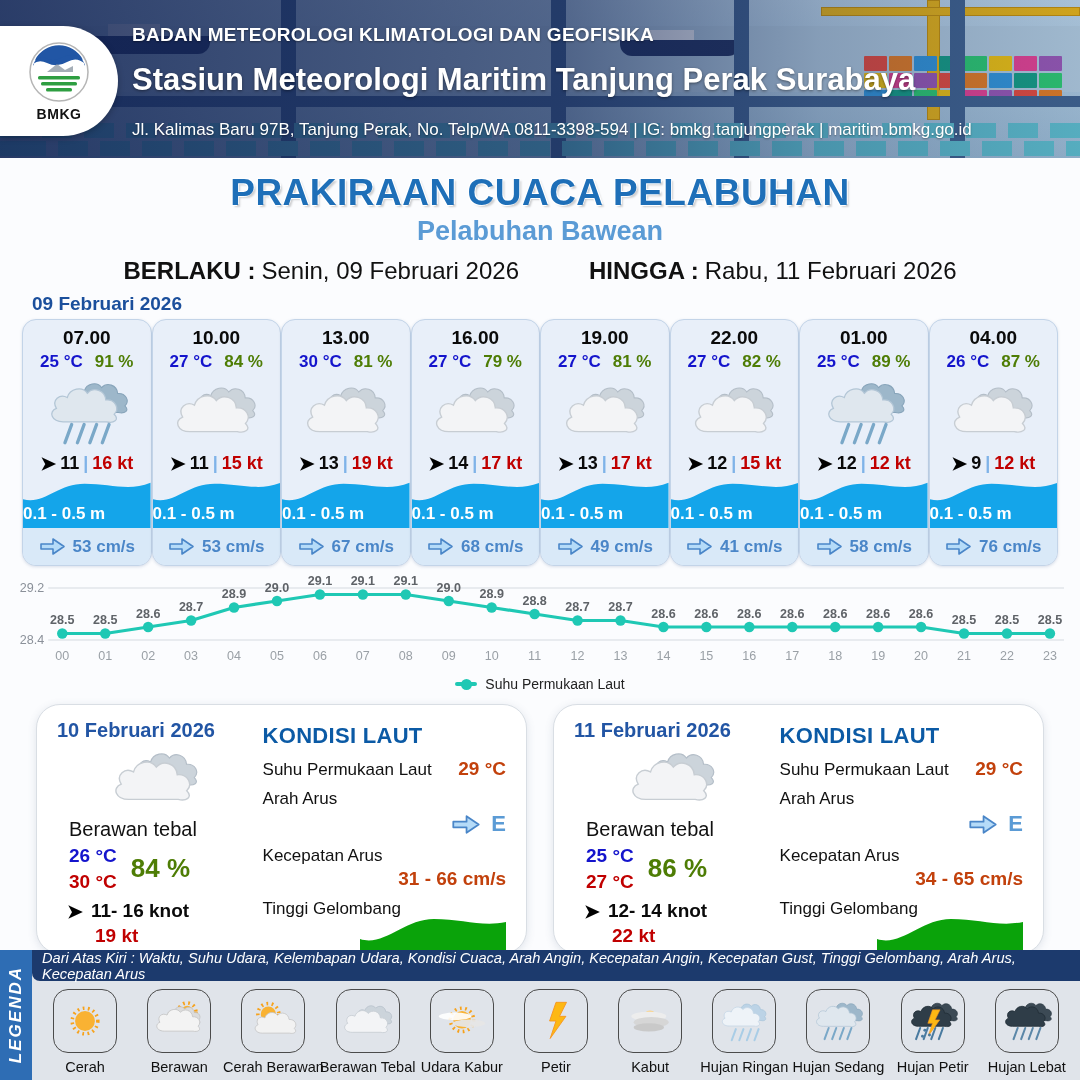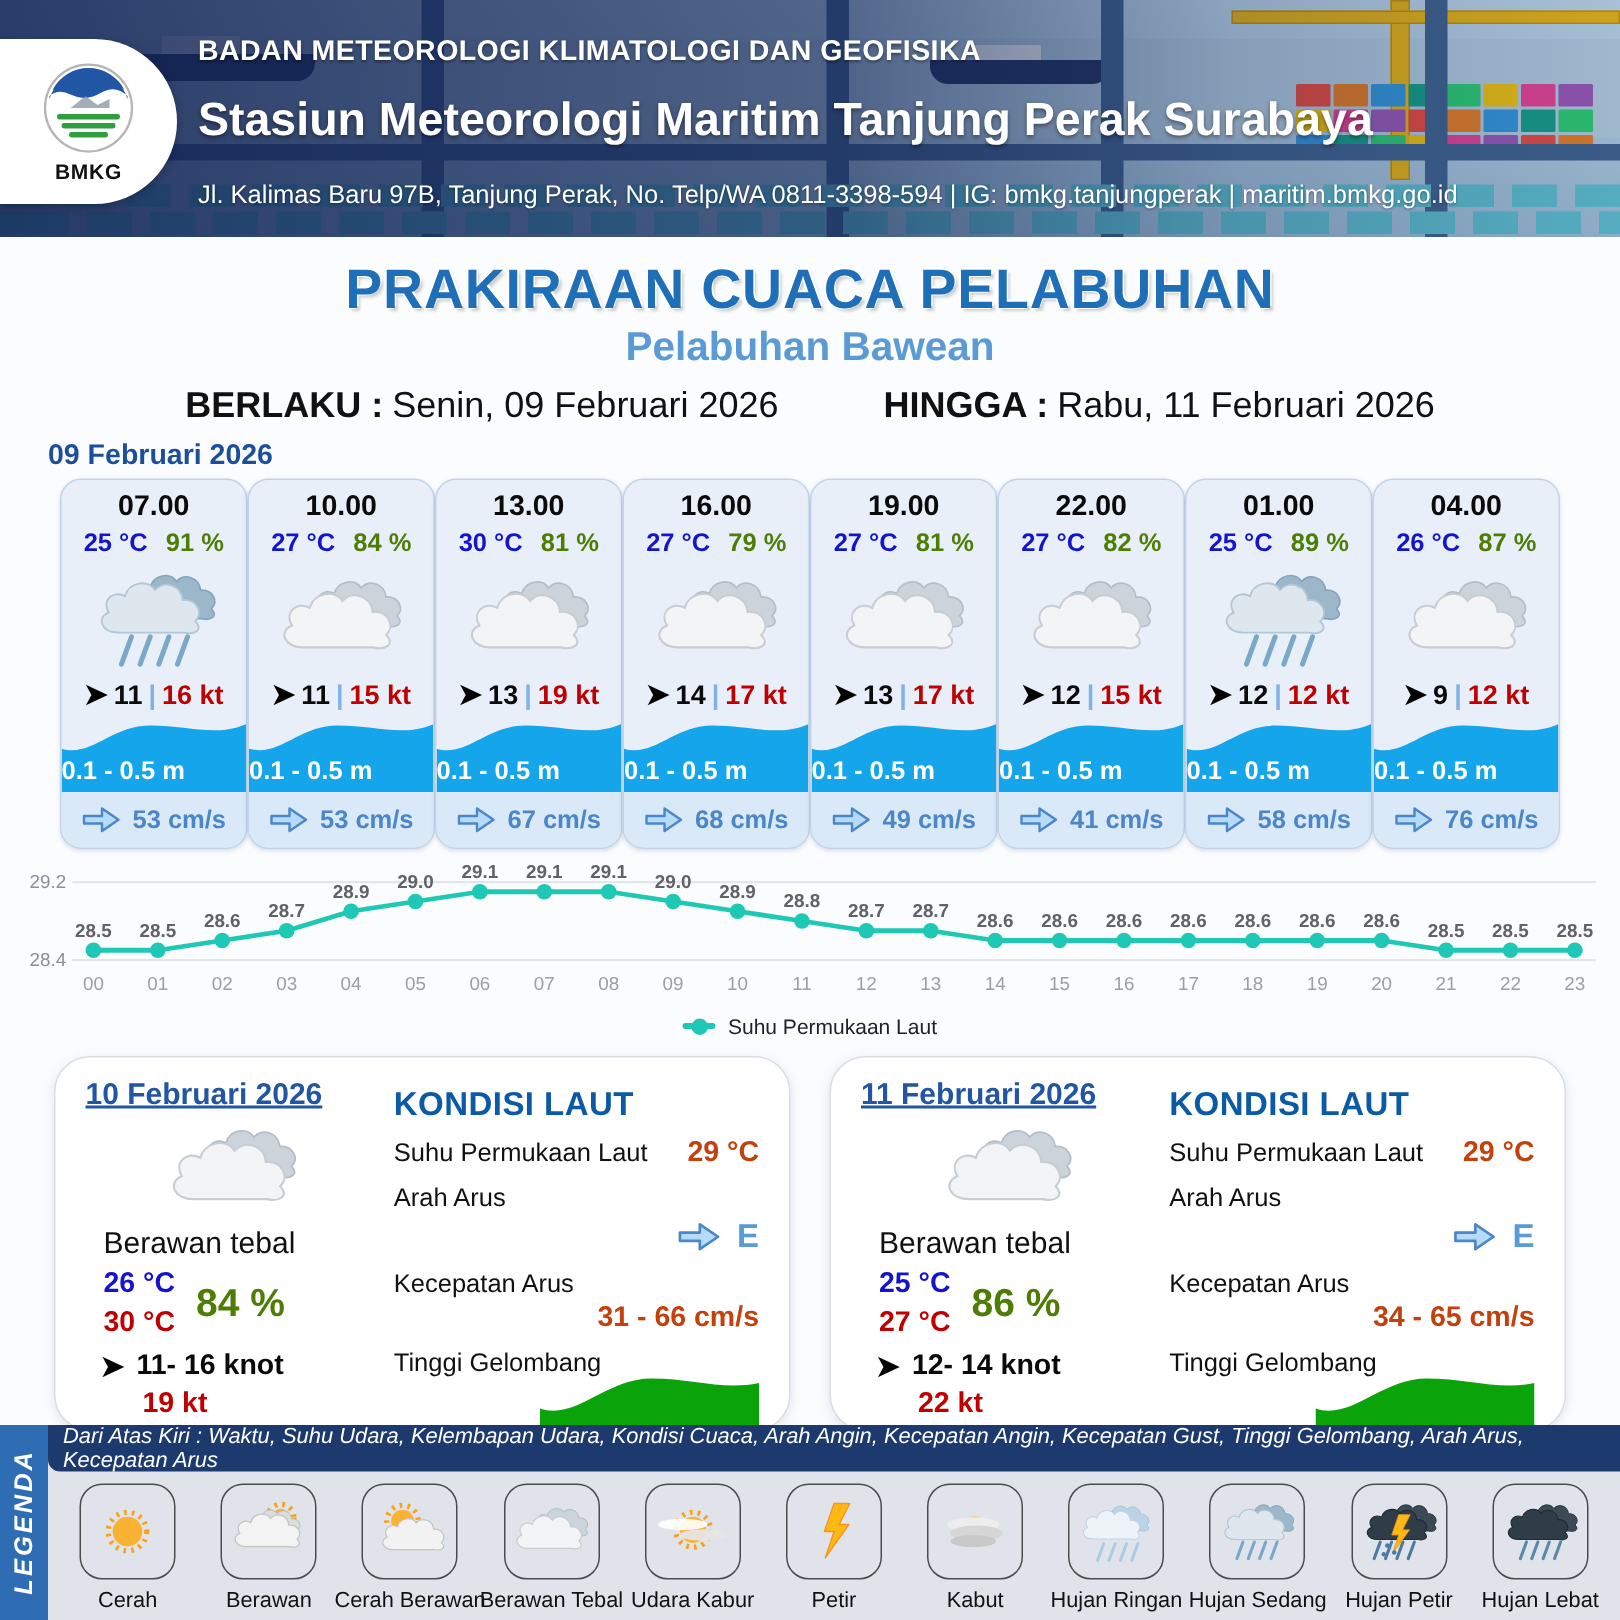--- a/index.html
+++ b/index.html
@@ -35,21 +35,21 @@
 
   
   .ttl{margin-top:14px;text-align:center;font-weight:800;font-size:37px;letter-spacing:.5px;color:#1e6fb8;text-shadow:-1px -1px 0 #fff,1px -1px 0 #fff,-1px 1px 0 #fff,2px 2px 2px rgba(0,0,0,.18);}
   .sttl{text-align:center;font-weight:800;font-size:27px;color:#5b9bd5;margin-top:2px;}
   .valid{display:flex;justify-content:center;gap:70px;margin-top:10px;font-size:24px;color:#111;}
   .valid b{font-weight:bold;}
   .valid span{margin-left:6px;}
 
   
   .hdate{margin:8px 0 4px 32px;font-weight:bold;font-size:19px;color:#1b4f9c;}
-  .hrow{display:flex;gap:0;padding:0 40px;}
+  .hrow{display:flex;gap:0;padding:0 22px;}
   .hc{flex:1;background:#e8eff9;border:1px solid #c3d4e8;border-radius:14px;overflow:hidden;display:flex;flex-direction:column;height:247px;box-shadow:0 1px 3px rgba(60,90,140,.18);}
   .htime{text-align:center;font-weight:bold;font-size:19px;color:#0a0a0a;margin-top:7px;}
   .hth{display:flex;justify-content:center;gap:12px;font-weight:bold;font-size:17px;margin-top:3px;}
   .hth .t{color:#1414cc;}
   .hth .h{color:#4e7d05;}
   .hicon{height:84px;display:flex;align-items:center;justify-content:center;}
   .hicon svg{width:92px;height:72px;}
   .hwind{display:flex;align-items:center;justify-content:center;gap:4px;font-weight:bold;font-size:18px;margin-bottom:2px;}
   .barb{font-size:19px;color:#000;line-height:1;}
   .hwind .w{color:#0a0a0a;}
@@ -65,21 +65,21 @@
   .chartbox{padding:4px 14px 0 14px;}
   .chartbox svg{width:100%;height:104px;display:block;}
   .cleg{display:flex;align-items:center;justify-content:center;gap:8px;font-size:14px;color:#222;margin-top:2px;}
   .leg-marker{width:22px;height:4px;background:#1fc8b4;border-radius:2px;position:relative;}
   .leg-marker::after{content:"";position:absolute;left:6px;top:-3.5px;width:11px;height:11px;border-radius:50%;background:#1fc8b4;}
 
   
   .drow{display:flex;gap:26px;padding:0 36px;margin-top:12px;}
   .dc{flex:1;background:#fff;border:1px solid #d9dee4;border-radius:24px;height:250px;box-shadow:0 2px 8px rgba(80,100,130,.16);padding:14px 20px;display:flex;}
   .dleft{width:44%;display:flex;flex-direction:column;}
-  .ddate{font-weight:bold;font-size:20px;color:#2255a4;text-decoration:underline;}
+  .ddate{font-weight:bold;font-size:20px;color:#2255a4;}
   .dicon{height:74px;display:flex;align-items:flex-start;justify-content:center;margin-top:2px;}
   .dicon svg{width:110px;height:72px;}
   .dcond{font-size:20px;color:#111;margin-top:2px;margin-left:12px;}
   .dtemps{display:flex;align-items:center;gap:14px;margin-left:12px;margin-top:2px;}
   .dtcol{display:flex;flex-direction:column;font-weight:bold;font-size:19px;line-height:1.35;}
   .dtmin{color:#1414cc;}
   .dtmax{color:#c00000;}
   .dhum{font-weight:bold;font-size:26px;color:#4e7d05;}
   .dwind{display:flex;align-items:center;gap:8px;font-weight:bold;font-size:19px;color:#0a0a0a;margin-left:10px;margin-top:6px;}
   .dgust{font-weight:bold;font-size:19px;color:#c00000;margin-left:38px;margin-top:3px;}

